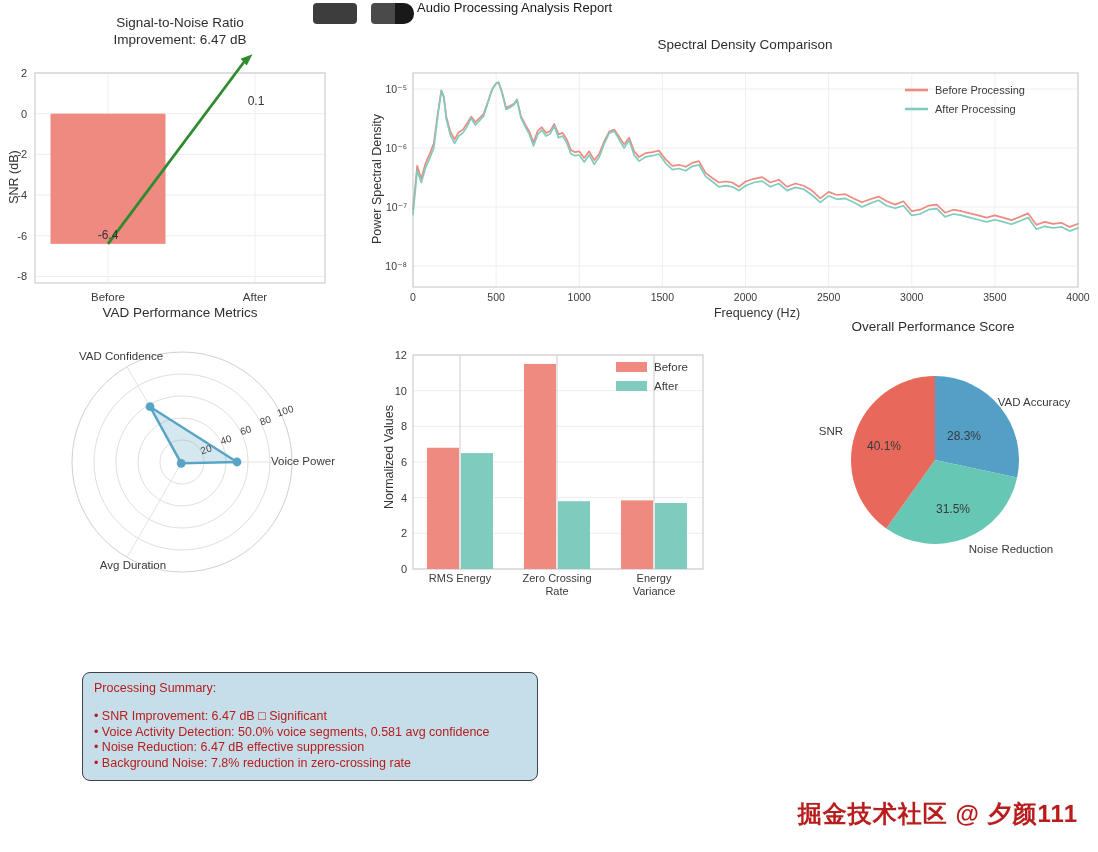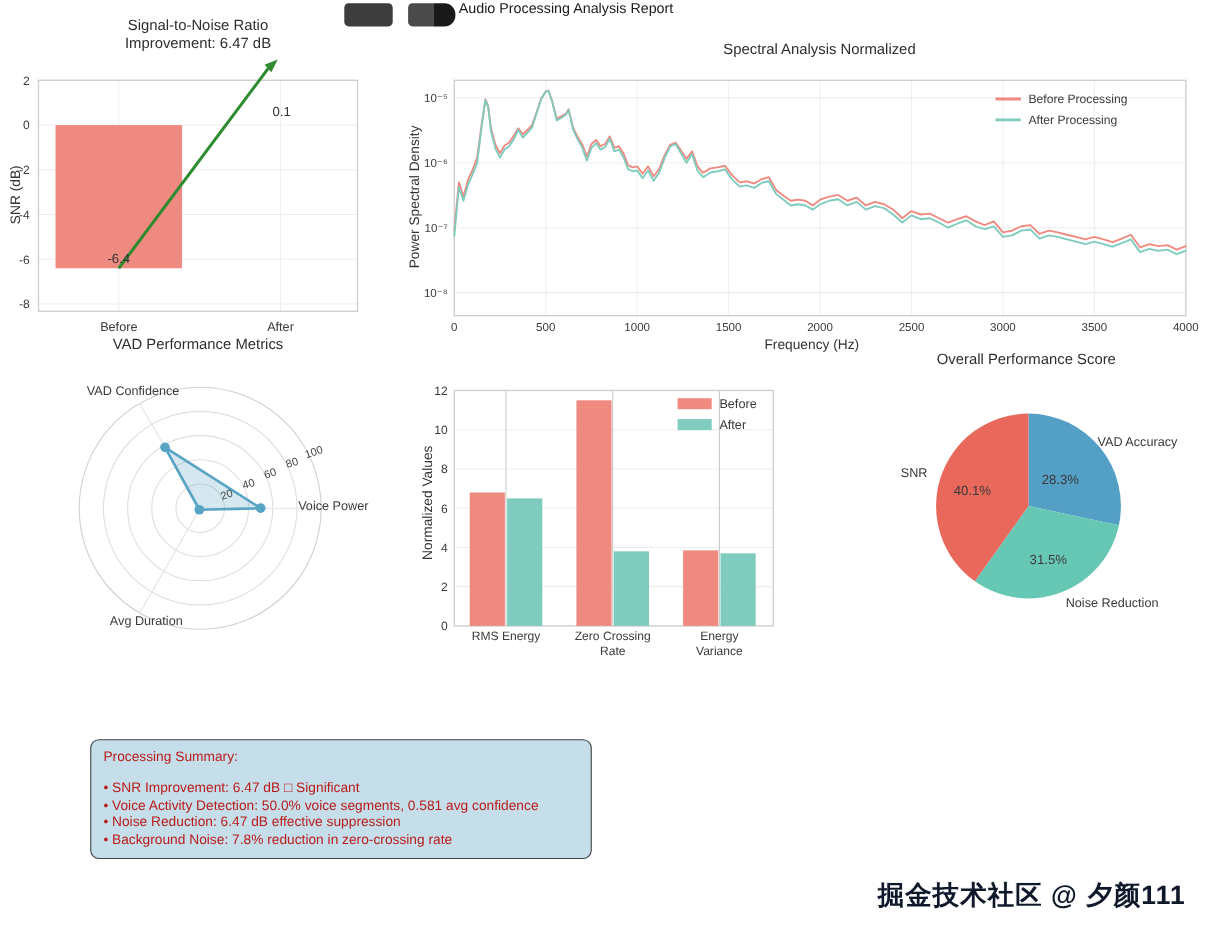--- a/index.html
+++ b/index.html
@@ -12,21 +12,21 @@
   .centered{position:absolute;transform:translate(-50%,-50%);white-space:nowrap;font-size:11.5px;color:#3a3a3a;}
   .hdr-title{position:absolute;left:417px;top:0px;font-size:13px;font-weight:500;color:#1a1a1a;white-space:nowrap;}
   .hdr-block1{position:absolute;left:313px;top:3px;width:44px;height:21px;background:#3d3d3d;border-radius:4px;}
   .hdr-block2{position:absolute;left:371px;top:3px;width:43px;height:21px;border-radius:4px 10px 10px 4px;
               background:linear-gradient(90deg,#4a4a4a 55%,#191919 55%);}
   .summary-box{position:absolute;left:82px;top:672px;width:432px;background:#c5dee9;
                border:1.6px solid #3f4347;border-radius:8px;padding:8px 11px 9px 11px;font-size:12.5px;color:#b91c1c;}
   .summary-title{margin-bottom:14px;}
   .summary-line{line-height:15.5px;}
   .watermark{position:absolute;left:790px;top:798px;width:288px;text-align:right;font-size:24px;font-weight:bold;
-             color:#0f172a;letter-spacing:1px;white-space:nowrap;
+             color:#b91c1c;letter-spacing:1px;white-space:nowrap;
              text-shadow:2px 2px 0 #ffffff,-1px -1px 0 #f2f2f2;}
   svg text{font-family:"Liberation Sans","DejaVu Sans",sans-serif;}
 </style>
 </head>
 <body>
 
 <div>
   <div class="hdr-block1"></div>
   <div class="hdr-block2"></div>
   <div class="hdr-title">Audio Processing Analysis Report</div>
@@ -55,23 +55,23 @@
       <text x="27" y="239.74" fill="#3a3a3a" font-size="11" text-anchor="end">-6</text>
       <text x="27" y="280.42" fill="#3a3a3a" font-size="11" text-anchor="end">-8</text>
       <text x="108" y="301" fill="#3a3a3a" font-size="11.5" text-anchor="middle">Before</text>
       <text x="255" y="301" fill="#3a3a3a" font-size="11.5" text-anchor="middle">After</text>
       <text x="108" y="239" fill="#333" font-size="12" text-anchor="middle">-6.4</text>
       <text x="256" y="105" fill="#333" font-size="12" text-anchor="middle">0.1</text>
     </svg>
 </div>
 
 <div class="panel" style="left:360px;top:30px;width:738px;height:300px;">
-  <div class="chart-title" style="left:32px;top:6px;width:706px;">Spectral Analysis Normalized</div>
+  <div class="chart-title" style="left:32px;top:6px;width:706px;">Spectral Density Comparison</div>
   <div class="axis-label rot" style="left:-63px;top:142px;width:160px;">Power Spectral Density</div>
-  <div class="axis-label" style="left:308px;top:276px;width:140px;">Frequency (Hz)</div>
+  <div class="axis-label" style="left:327px;top:276px;width:140px;">Frequency (Hz)</div>
   <svg id="chart-psd" width="738" height="276">
       <line x1="53" y1="43" x2="53" y2="257" stroke="#efefef"></line>
       <line x1="136.125" y1="43" x2="136.125" y2="257" stroke="#efefef"></line>
       <line x1="219.25" y1="43" x2="219.25" y2="257" stroke="#efefef"></line>
       <line x1="302.375" y1="43" x2="302.375" y2="257" stroke="#efefef"></line>
       <line x1="385.5" y1="43" x2="385.5" y2="257" stroke="#efefef"></line>
       <line x1="468.625" y1="43" x2="468.625" y2="257" stroke="#efefef"></line>
       <line x1="551.75" y1="43" x2="551.75" y2="257" stroke="#efefef"></line>
       <line x1="634.875" y1="43" x2="634.875" y2="257" stroke="#efefef"></line>
       <line x1="718" y1="43" x2="718" y2="257" stroke="#efefef"></line>

